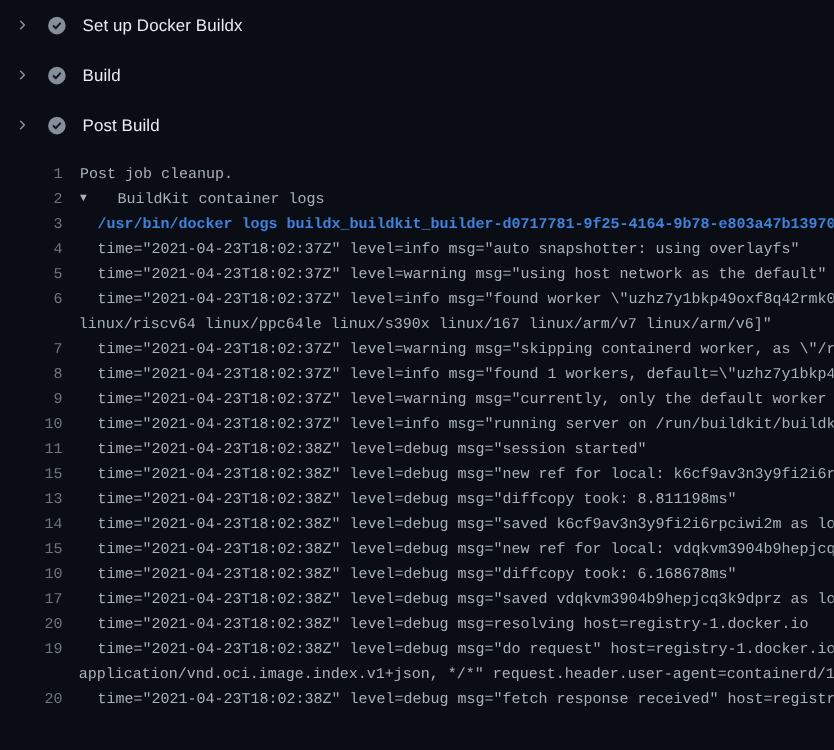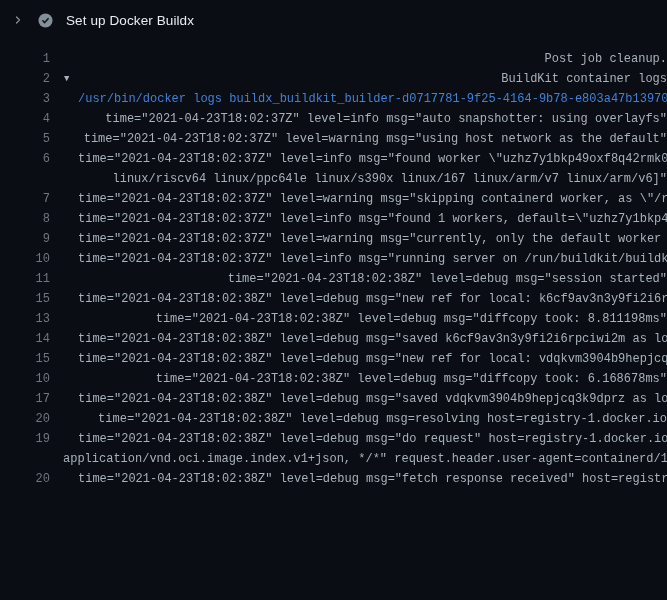--- a/index.html
+++ b/index.html
@@ -34,25 +34,25 @@
   
   .log{
     padding-top:9px;width:667px;
     font-family:"Liberation Mono",monospace;font-size:12px;line-height:20px;
   }
   .log-row{height:20px;display:flex;overflow:hidden;white-space:pre;}
   .ln{
     flex:0 0 50px;width:50px;text-align:right;
     color:var(--linenum,#6e7681);user-select:none;
   }
-  .txt{color:var(--logtext,#a8b2bb);flex:1 1 auto;overflow:hidden;text-align:right;}
+  .txt{color:var(--logtext,#a8b2bb);flex:1 1 auto;overflow:hidden;}
   .log-row.base  .txt{margin-left:14px;}
   .log-row.group .txt{margin-left:16px;}
   .log-row.inner .txt{margin-left:28px;}
-  .log-row.command .txt{margin-left:28px;color:var(--accent,#3f82db);font-weight:normal;}
+  .log-row.command .txt{margin-left:28px;color:var(--accent,#3f82db);font-weight:bold;}
   .log-row.wrap  .txt{margin-left:13px;}
   .tri{
     display:none;margin-left:14px;width:14px;flex:0 0 auto;
     font-size:9px;color:var(--logtext,#a8b2bb);align-self:center;line-height:20px;
   }
   .log-row.group .tri{display:inline-block;}
 </style>
 </head>
 <body>
 
@@ -65,20 +65,50 @@
     </span>
 
     <span class="check">
       <svg width="15" height="15" viewBox="0 0 16 16">
         <circle cx="8" cy="8" r="7.5"></circle>
         <path d="M5.2 8.3 L7.1 10.2 L10.8 6.1"></path>
       </svg>
     </span>
     <span class="step-label">Set up Docker Buildx</span>
   </div>
+    <div class="step-row">
+    <span class="chev">
+      <svg width="12" height="12" viewBox="0 0 16 16">
+          <path d="M6 4 L10 8 L6 12"></path>
+        </svg>
+    </span>
+
+    <span class="check">
+      <svg width="15" height="15" viewBox="0 0 16 16">
+        <circle cx="8" cy="8" r="7.5"></circle>
+        <path d="M5.2 8.3 L7.1 10.2 L10.8 6.1"></path>
+      </svg>
+    </span>
+    <span class="step-label">Build</span>
+  </div>
+    <div class="step-row">
+    <span class="chev">
+      <svg width="12" height="12" viewBox="0 0 16 16">
+          <path d="M6 4 L10 8 L6 12"></path>
+        </svg>
+    </span>
+
+    <span class="check">
+      <svg width="15" height="15" viewBox="0 0 16 16">
+        <circle cx="8" cy="8" r="7.5"></circle>
+        <path d="M5.2 8.3 L7.1 10.2 L10.8 6.1"></path>
+      </svg>
+    </span>
+    <span class="step-label">Post Build</span>
+  </div>
   </div>
 <div class="log">
     <div class="log-row base">
     <span class="ln">1</span>
     
     <span class="txt">Post job cleanup.</span>
   </div>
     <div class="log-row group">
     <span class="ln">2</span>
     <span class="tri">▼</span>

